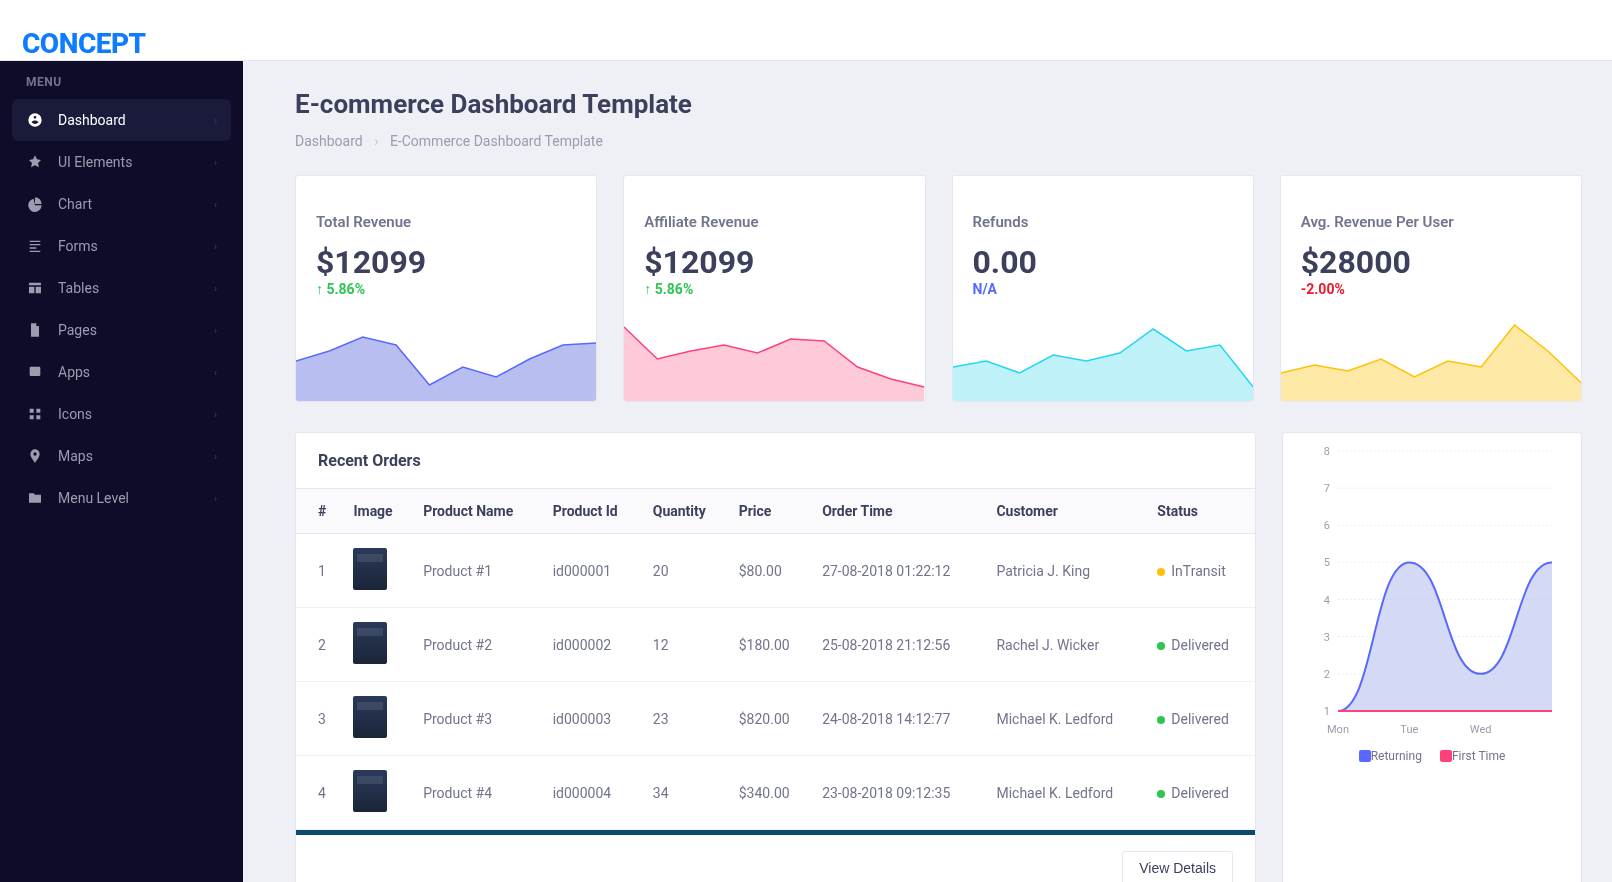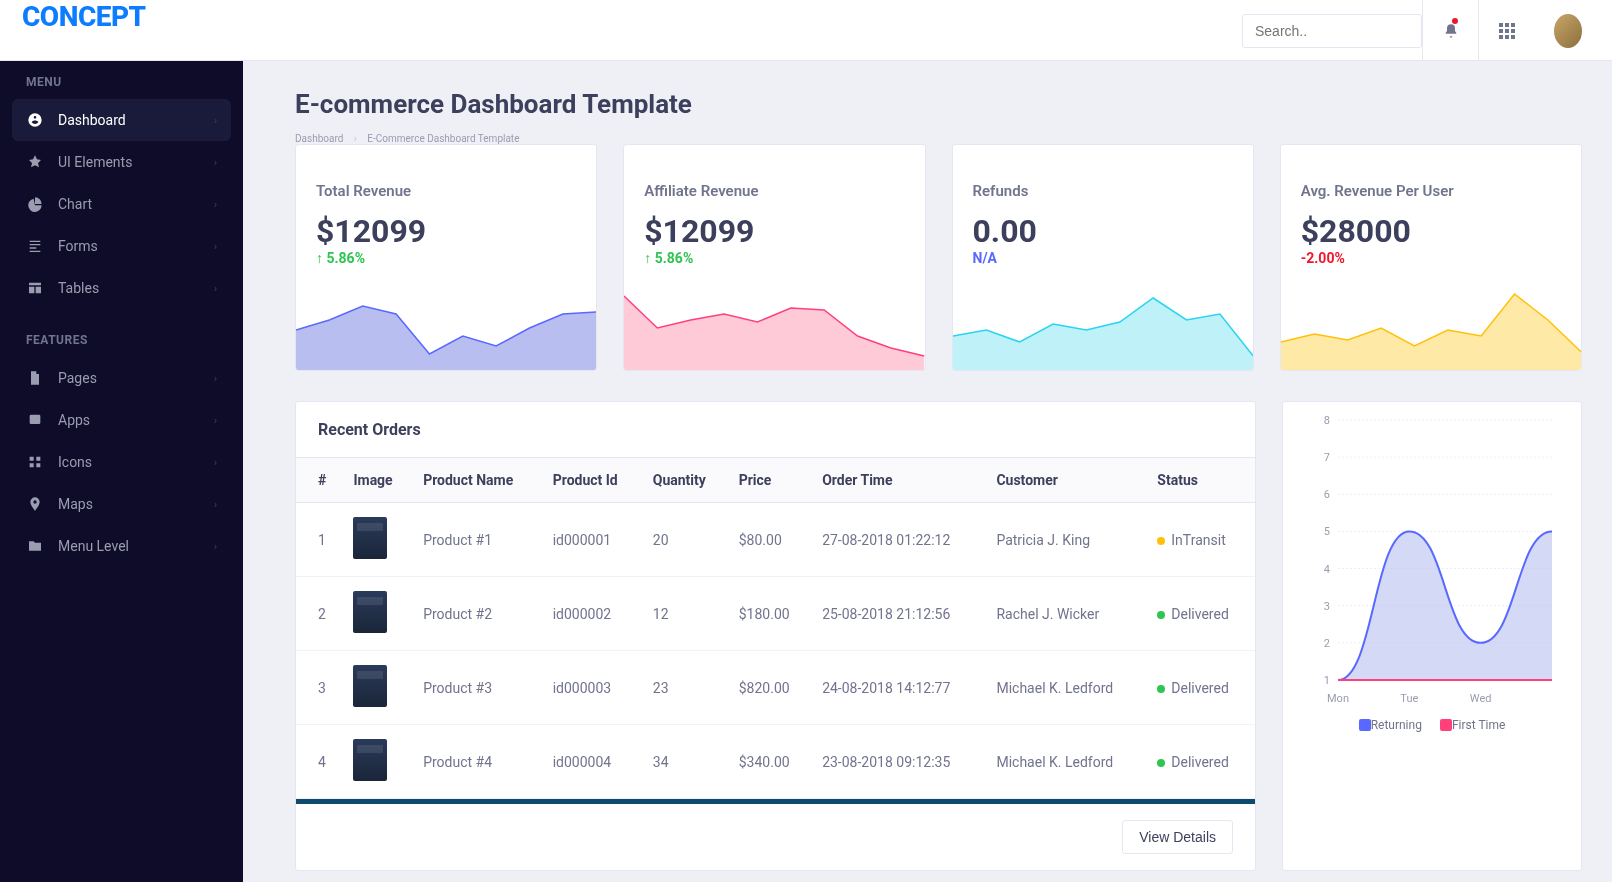--- a/index.html
+++ b/index.html
@@ -1,19 +1,19 @@
 <!DOCTYPE html>
 <html><head>
 <meta charset="utf-8">
 <style>
 * { margin:0; padding:0; box-sizing:border-box; }
 body { font-family:-apple-system,BlinkMacSystemFont,"Segoe UI",Roboto,sans-serif; background:#efeff6; color:#3d405c; width:1612px; height:882px; overflow:hidden; }
 
 
-.header { position:fixed; top:0; left:0; right:0; height:61px; background:#fff; display:flex; align-items:flex-start; padding:0 22px; z-index:100; border-bottom:1px solid #e6e6f2; }
+.header { position:fixed; top:0; left:0; right:0; height:61px; background:#fff; display:flex; align-items:flex-end; padding:0 22px; z-index:100; border-bottom:1px solid #e6e6f2; }
 .logo { font-size:28px; font-weight:800; color:#0e7cff; letter-spacing:-0.5px; }
 .header-right { margin-left:auto; display:flex; align-items:center; gap:0; }
 .search { width:180px; height:34px; border:1px solid #e6e6f2; border-radius:3px; padding:0 12px; font-size:14px; color:#71748d; outline:none; }
 .header-icon { width:56px; height:61px; display:flex; align-items:center; justify-content:center; border-left:1px solid #e6e6f2; cursor:pointer; position:relative; }
 .bell-dot::after { content:''; position:absolute; top:18px; right:20px; width:6px; height:6px; background:#ef172c; border-radius:50%; }
 .grid-icon { display:grid; grid-template-columns:repeat(3,4px); grid-template-rows:repeat(3,4px); gap:2px; }
 .grid-icon span { background:#71748d; }
 .avatar { width:34px; height:34px; border-radius:50%; background:linear-gradient(135deg,#c9a668,#8b6f3e); border-left:none; margin-left:12px; }
 
 
@@ -21,21 +21,21 @@
 .section-title { font-size:12px; font-weight:700; color:#71748d; padding:10px 26px; letter-spacing:0.5px; }
 .nav-item { display:flex; align-items:center; padding:12px 26px; font-size:14px; color:#9a9cb0; cursor:pointer; position:relative; }
 .nav-item.active { background:#1a1a3a; color:#fff; border-radius:6px; margin:0 12px; padding:12px 14px; }
 .nav-item .icon { width:18px; height:18px; margin-right:14px; display:flex; align-items:center; justify-content:center; }
 .nav-item .icon svg { width:16px; height:16px; fill:currentColor; }
 .nav-chevron { margin-left:auto; font-size:10px; color:#3d4058; }
 
 
 .main { margin-left:265px; margin-top:61px; padding:28px 30px; }
 .page-title { font-size:26px; font-weight:700; color:#3d405c; margin-bottom:14px; }
-.breadcrumb { font-size:10px; color:#9a9cb0; }
+.breadcrumb { font-size:14px; color:#9a9cb0; margin-bottom:26px; }
 .breadcrumb a { color:#9a9cb0; text-decoration:none; }
 .breadcrumb .sep { margin:0 8px; color:#c7c7d4; }
 
 .stats-row { display:grid; grid-template-columns:repeat(4,1fr); gap:26px; margin-bottom:30px; }
 .stat-card { background:#fff; border:1px solid #e6e6f2; border-radius:3px; padding:20px 0 0 0; overflow:hidden; }
 .stat-label { font-size:15px; font-weight:600; color:#71748d; padding:0 20px; margin-bottom:12px;margin-top:17px; }
 .stat-row { display:flex; align-items:baseline; justify-content:space-between; padding:0 20px; margin-bottom:14px;flex-direction:column; }
 .stat-value { font-size:32px; font-weight:700; color:#3d405c; }
 .stat-change { font-size:14px; font-weight:700; }
 .stat-change.up { color:#2ec551; }
@@ -62,44 +62,20 @@
 .chart-svg { width:100%; height:300px; }
 .legend { display:flex; justify-content:center; gap:18px; font-size:12px; color:#71748d; margin-top:4px; }
 .legend-item { display:flex; align-items:center; gap:0; }
 .legend-sq { width:12px; height:12px; border-radius:2px; }
 </style>
 </head>
 <body>
 
 <div class="header">
   <div class="logo">CONCEPT</div>
-  <div class="header-right">
-    <input class="search" placeholder="Search.." style="">
-    <div class="header-icon bell-dot">
-      <svg width="16" height="16" viewBox="0 0 24 24" fill="#71748d">
-          <path d="M12 2a6 6 0 0 0-6 6v4l-2 3v1h16v-1l-2-3V8a6 6 0 0 0-6-6zm0 20a2 2 0 0 0 2-2h-4a2 2 0 0 0 2 2z"></path>
-        </svg>
-    </div>
-    <div class="header-icon">
-      <div class="grid-icon">
-          <span></span>
-          <span></span>
-          <span></span>
-          <span></span>
-          <span></span>
-          <span></span>
-          <span></span>
-          <span></span>
-          <span></span>
-        </div>
-    </div>
-    <div class="header-icon" style="border:none;padding:0 8px;">
-      <div class="avatar"></div>
-    </div>
-  </div>
 </div>
 
 <div class="sidebar">
   <div class="section-title">MENU</div>
   <div id="menu-items">
       <div class="nav-item active">
         <span class="icon">
           <svg viewBox="0 0 24 24">
             <path d="M12 2a10 10 0 1 0 10 10A10 10 0 0 0 12 2zm0 4a2 2 0 1 1-2 2 2 2 0 0 1 2-2zm0 12a6 6 0 0 1-5-2.7c0-1.7 3.3-2.6 5-2.6s5 .9 5 2.6A6 6 0 0 1 12 18z"></path>
           </svg>
@@ -137,21 +113,20 @@
       <div class="nav-item">
         <span class="icon">
           <svg viewBox="0 0 24 24">
             <path d="M3 4h18v4H3zm0 6h8v10H3zm10 0h8v10h-8z"></path>
           </svg>
         </span>
         <span>Tables</span>
         <span class="nav-chevron">›</span>
       </div>
     </div>
-  <div class="section-title" style="margin-top:14px;">FEATURES</div>
   <div id="feature-items">
       <div class="nav-item">
         <span class="icon">
           <svg viewBox="0 0 24 24">
             <path d="M6 2h8l4 4v16H6zm8 0v4h4"></path>
           </svg>
         </span>
         <span>Pages</span>
         <span class="nav-chevron">›</span>
       </div>

